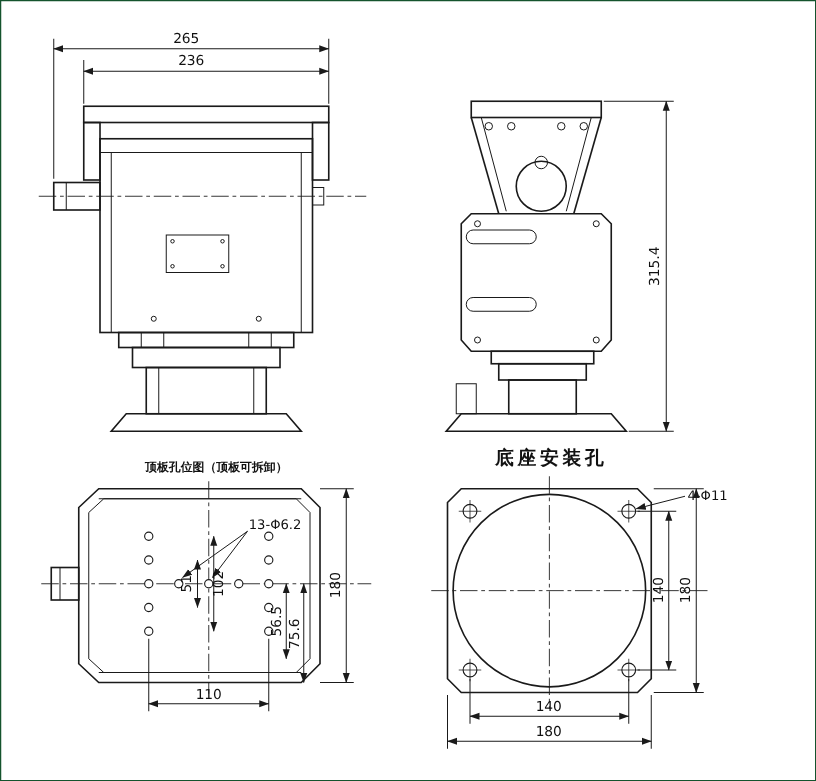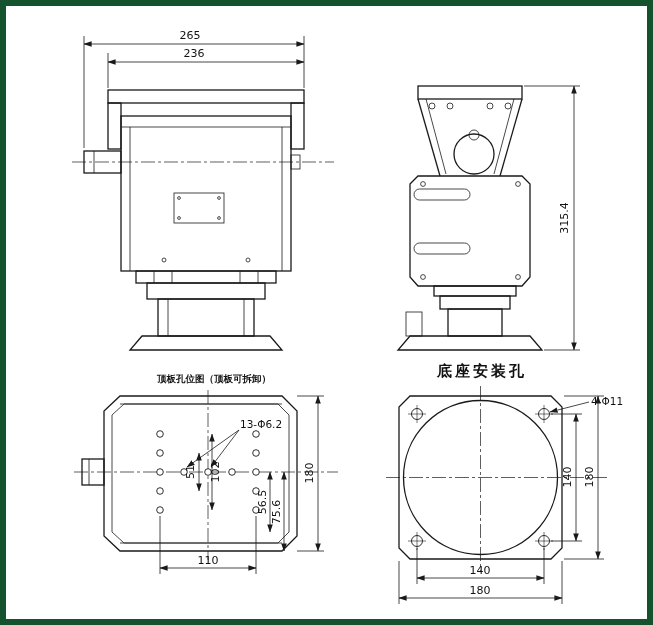--- a/index.html
+++ b/index.html
@@ -1,24 +1,23 @@
 <!DOCTYPE html>
 <html><head>
 <meta charset="utf-8">
 <style>
   html,body { margin:0; padding:0; background:#fff; }
   .sheet {
     position:relative;
     width:653px; height:625px;
     background:#ffffff;
-    border:6px solid #14532d;
+    border:1px solid #14532d;
     box-sizing:border-box;
     font-family:"DejaVu Sans", sans-serif;
     overflow:hidden;
-    padding-left:36px;
   }
   svg { display:block; }
   .outline { fill:none; stroke:#1a1a1a; stroke-width:1.3; }
   .thin    { fill:none; stroke:#1a1a1a; stroke-width:0.8; }
   .dim     { fill:none; stroke:#1a1a1a; stroke-width:0.8; }
   .center  { fill:none; stroke:#1a1a1a; stroke-width:0.7; stroke-dasharray:14 3 3 3; }
   .ctr-sm  { fill:none; stroke:#1a1a1a; stroke-width:0.6; }
   .hole    { fill:#ffffff; stroke:#1a1a1a; stroke-width:0.9; }
   .screw   { fill:none; stroke:#1a1a1a; stroke-width:0.8; }
   text.dim-text   { font:11px "DejaVu Sans", sans-serif; fill:#111; text-anchor:middle; }

